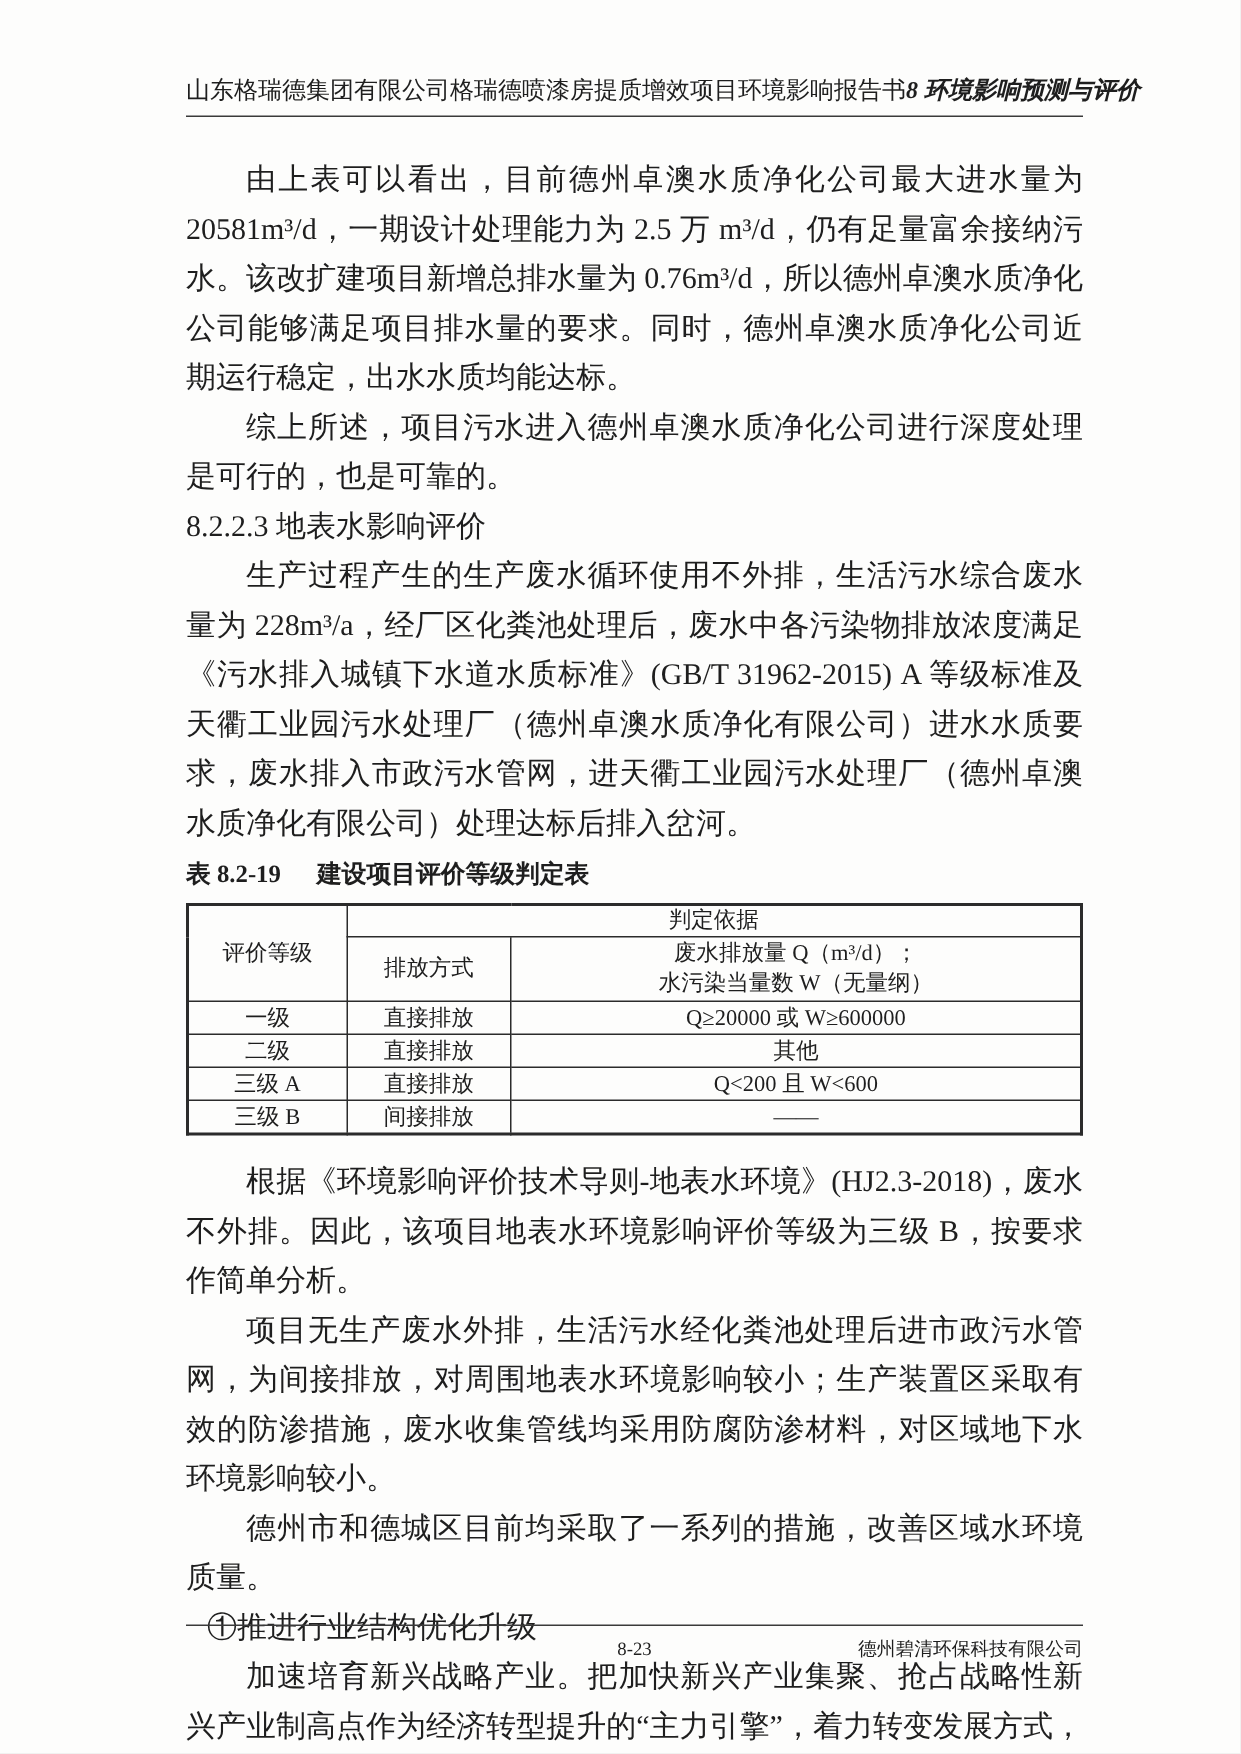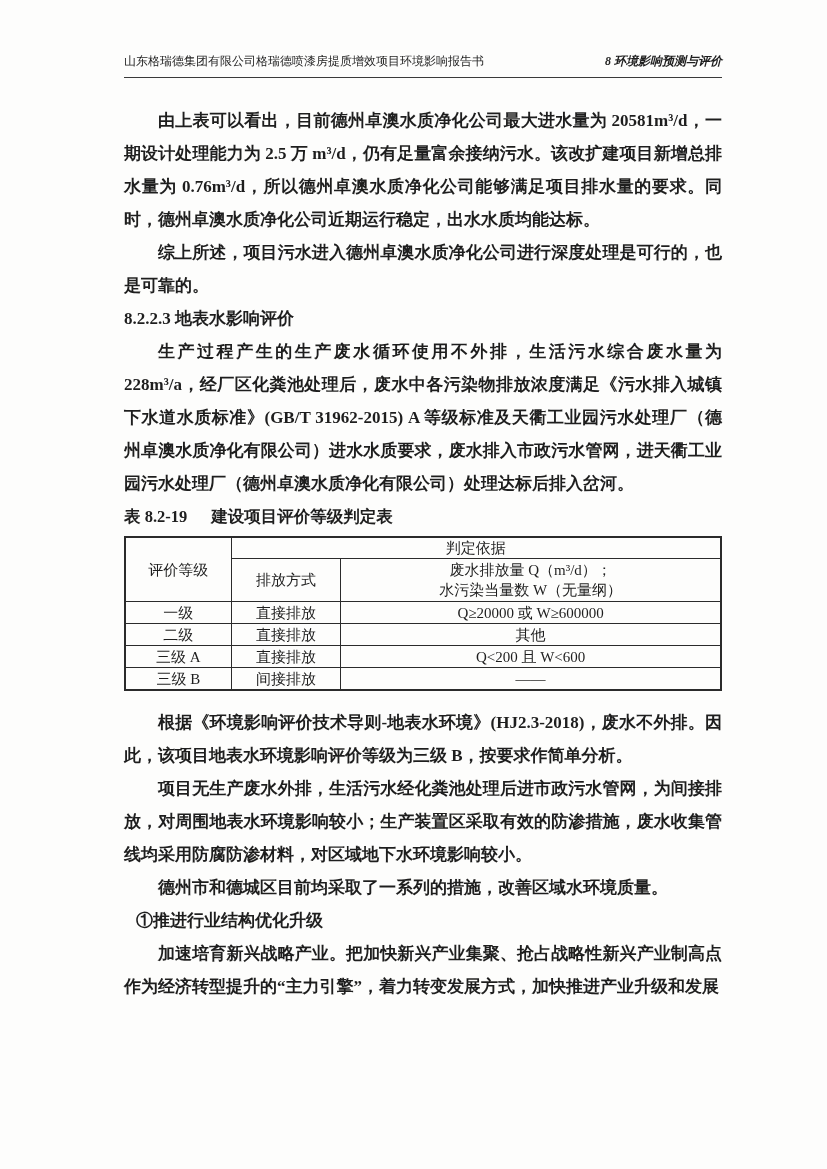--- a/index.html
+++ b/index.html
@@ -9,33 +9,33 @@
     margin: 0 auto;
     background: #fdfdfc;
     font-family: "Liberation Serif", "DejaVu Serif", serif;
     color: #1e1e1e;
     overflow: hidden;
   }
   
   .hd {
     position: absolute; top: 52px; left: 124px; width: 598px;
     display: flex; justify-content: space-between; align-items: flex-end;
-    font-size: 12px; line-height: 18px;
+    font-size: 16px; line-height: 18px;
     padding-bottom: 7px;
     border-bottom: 1px solid #3a3a3a;
     white-space: nowrap;
   }
   .hd .right { font-weight: 700; font-style: italic; }
   
   .content {
     position: absolute; top: 104px; left: 124px; width: 598px;
     font-size: 17px; line-height: 33px;
     text-align: justify;
   }
-  .content p, .content h3 { margin: 0; font-weight: bold; font-size: 17px; }
+  .content p, .content h3 { margin: 0; font-weight: normal; font-size: 20px; }
   .para-indent { text-indent: 2em; }
   .indent-small { text-indent: 0.7em; }
   .heading { text-indent: 0; }
   
   .caption {
     font-weight: 700;
     font-size: 16.5px; line-height: 25px;
     margin: 4px 0 7px;
   }
   .caption .cap-title { margin-left: 24px; }
@@ -132,14 +132,18 @@
     <p class="para-indent">根据《环境影响评价技术导则-地表水环境》(HJ2.3-2018)，废水不外排。因此，该项目地表水环境影响评价等级为三级 B，按要求作简单分析。</p>
     <p class="para-indent">项目无生产废水外排，生活污水经化粪池处理后进市政污水管网，为间接排放，对周围地表水环境影响较小；生产装置区采取有效的防渗措施，废水收集管线均采用防腐防渗材料，对区域地下水环境影响较小。</p>
 
 
     <p class="para-indent">德州市和德城区目前均采取了一系列的措施，改善区域水环境质量。</p>
     <p class="indent-small">①推进行业结构优化升级</p>
     <p class="para-indent">加速培育新兴战略产业。把加快新兴产业集聚、抢占战略性新兴产业制高点作为经济转型提升的“主力引擎”，着力转变发展方式，加快推进产业升级和发展</p>
 
   </div>
 
+  <div class="ft">
+    <span class="pageno">8-23</span>
+    <span class="company">德州碧清环保科技有限公司</span>
+  </div>
 
 </div>
 
 </body></html>

